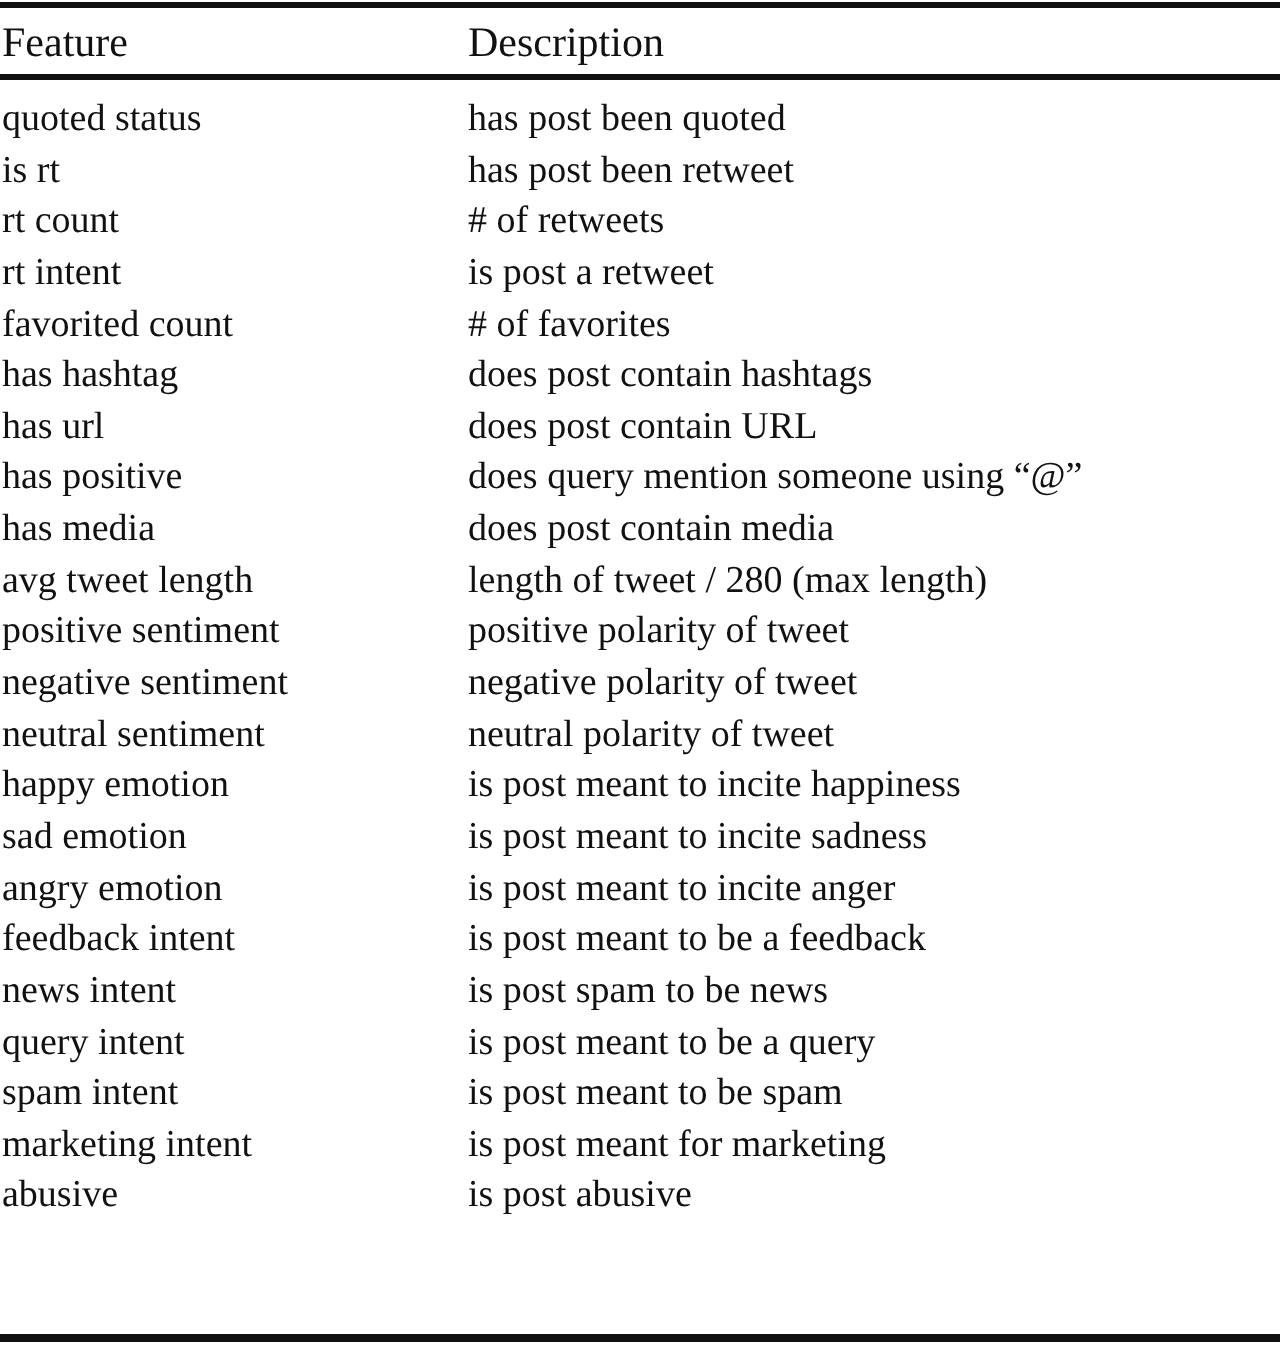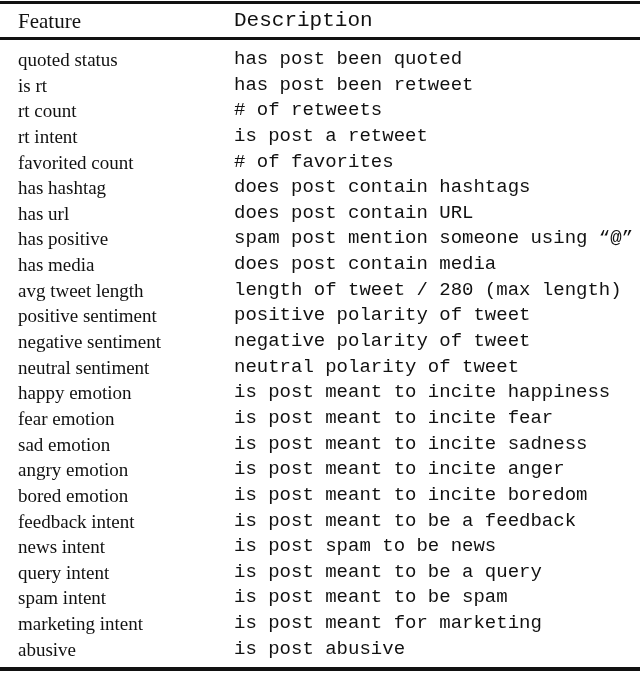--- a/index.html
+++ b/index.html
@@ -3,22 +3,22 @@
 <meta charset="utf-8">
 <style>
   html, body { margin: 0; padding: 0; background: #ffffff; }
   body { width: 640px; height: 673px; position: relative; overflow: hidden;
          font-family: "Liberation Serif", "DejaVu Serif", serif; color: #111; }
   .rule-top { position: absolute; left: 0; right: 0; top: 1px; height: 3px; background: #111; }
   .rule-mid { position: absolute; left: 0; right: 0; top: 37px; height: 3px; background: #111; }
   .rule-bot { position: absolute; left: 0; right: 0; top: 667px; height: 4px; background: #111; }
   .header { position: absolute; top: 8px; left: 0; right: 0; height: 26px; font-size: 21px; line-height: 26px; }
   .header span, .row span { position: absolute; white-space: nowrap; }
-  .c1 { left: 18px; font-family: Liberation Serif, serif; }
-  .c2 { left: 234px; font-family: Liberation Mono, monospace; }
+  .c1 { left: 1px; font-family: Liberation Serif, serif; }
+  .c2 { left: 234px; }
   .rows { position: absolute; top: 47px; left: 0; right: 0; }
   .row { position: relative; height: 25.65px; font-size: 19px; line-height: 25.65px; }
 </style>
 </head>
 <body>
 
 <div>
   <div class="rule-top"></div>
   <div class="header">
     <span class="c1">Feature</span>
@@ -49,21 +49,21 @@
       <div class="row">
         <span class="c1">has hashtag</span>
         <span class="c2">does post contain hashtags</span>
       </div>
       <div class="row">
         <span class="c1">has url</span>
         <span class="c2">does post contain URL</span>
       </div>
       <div class="row">
         <span class="c1">has positive</span>
-        <span class="c2">spam post mention someone using “@”</span>
+        <span class="c2">does query mention someone using “@”</span>
       </div>
       <div class="row">
         <span class="c1">has media</span>
         <span class="c2">does post contain media</span>
       </div>
       <div class="row">
         <span class="c1">avg tweet length</span>
         <span class="c2">length of tweet / 280 (max length)</span>
       </div>
       <div class="row">
@@ -76,34 +76,26 @@
       </div>
       <div class="row">
         <span class="c1">neutral sentiment</span>
         <span class="c2">neutral polarity of tweet</span>
       </div>
       <div class="row">
         <span class="c1">happy emotion</span>
         <span class="c2">is post meant to incite happiness</span>
       </div>
       <div class="row">
-        <span class="c1">fear emotion</span>
-        <span class="c2">is post meant to incite fear</span>
-      </div>
-      <div class="row">
         <span class="c1">sad emotion</span>
         <span class="c2">is post meant to incite sadness</span>
       </div>
       <div class="row">
         <span class="c1">angry emotion</span>
         <span class="c2">is post meant to incite anger</span>
-      </div>
-      <div class="row">
-        <span class="c1">bored emotion</span>
-        <span class="c2">is post meant to incite boredom</span>
       </div>
       <div class="row">
         <span class="c1">feedback intent</span>
         <span class="c2">is post meant to be a feedback</span>
       </div>
       <div class="row">
         <span class="c1">news intent</span>
         <span class="c2">is post spam to be news</span>
       </div>
       <div class="row">

